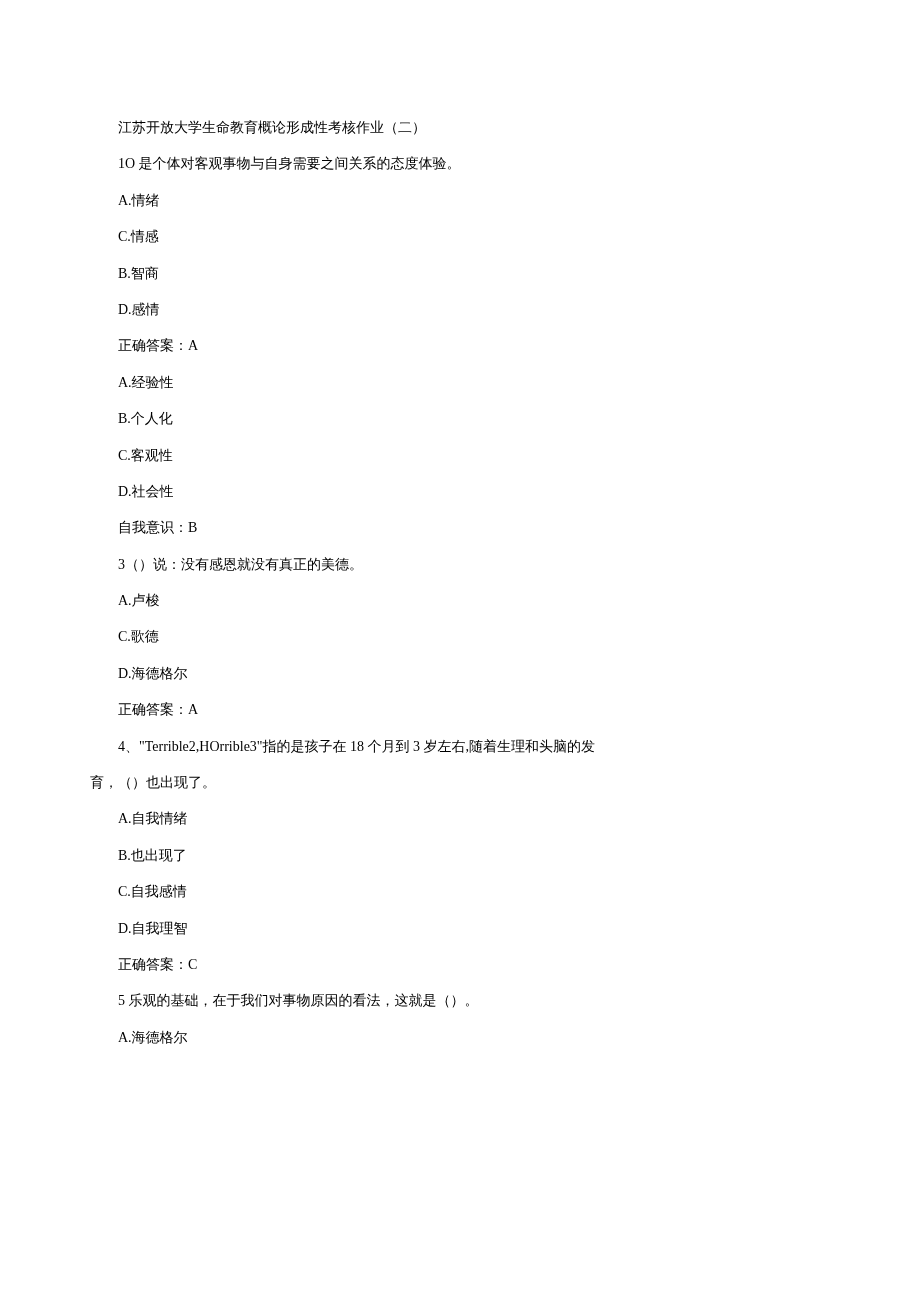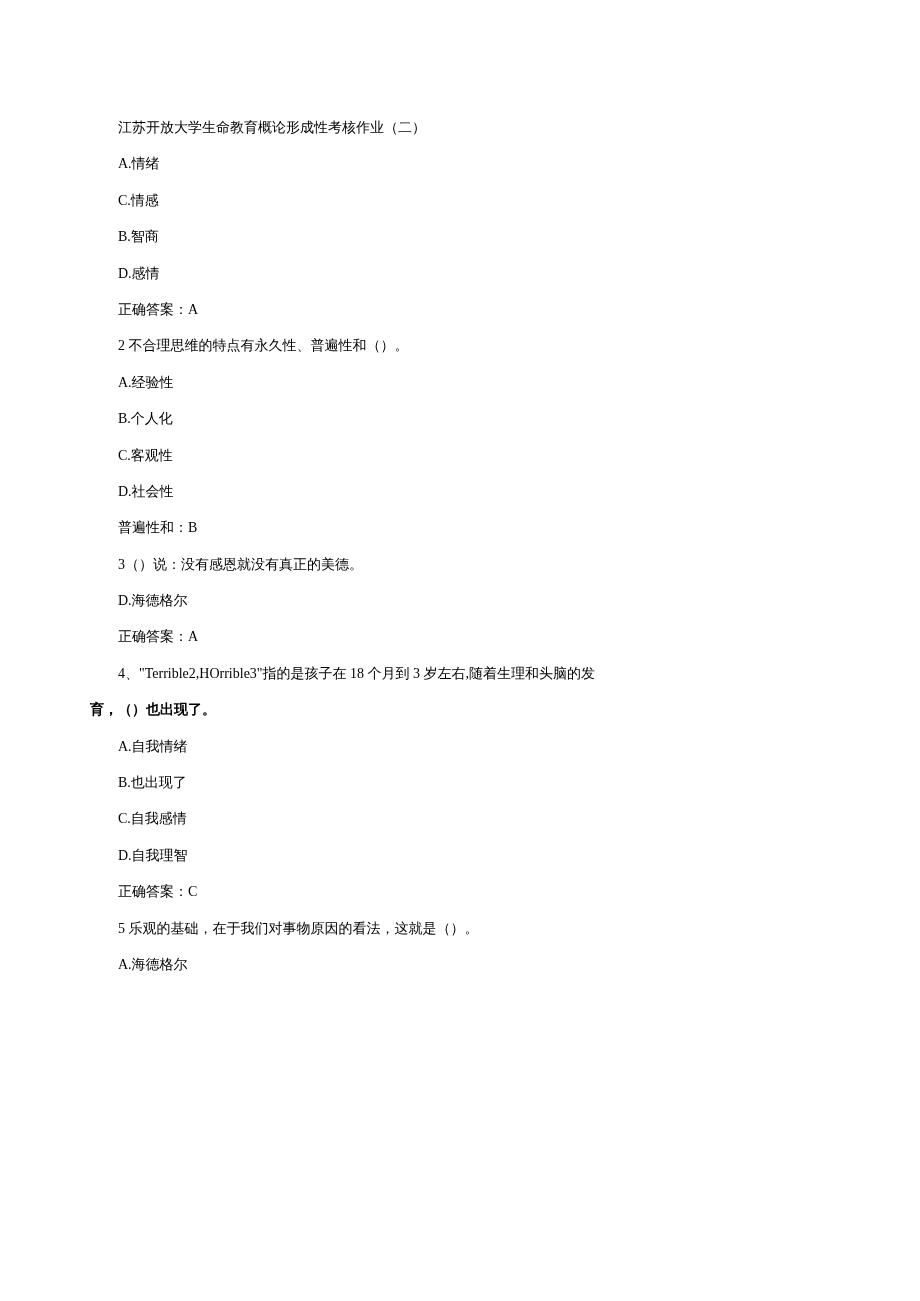--- a/index.html
+++ b/index.html
@@ -18,43 +18,44 @@
       padding: 110px 90px 60px 90px;
     }
     .content {
       width: 100%;
     }
     .line {
       text-indent: 2em;
     }
     .line-noindent {
       text-indent: 0;
-      font-weight: bold;
     }
   </style>
 </head>
 <body>
 
 <div class="content">
   <div class="line">江苏开放大学生命教育概论形成性考核作业（二）</div>
 
+  <div class="line">1O 是个体对客观事物与自身需要之间关系的态度体验。</div>
   <div class="line">A.情绪</div>
   <div class="line">C.情感</div>
   <div class="line">B.智商</div>
   <div class="line">D.感情</div>
   <div class="line">正确答案：A</div>
 
-  <div class="line">2 不合理思维的特点有永久性、普遍性和（）。</div>
   <div class="line">A.经验性</div>
   <div class="line">B.个人化</div>
   <div class="line">C.客观性</div>
   <div class="line">D.社会性</div>
-  <div class="line">普遍性和：B</div>
+  <div class="line">自我意识：B</div>
 
   <div class="line">3（）说：没有感恩就没有真正的美德。</div>
+  <div class="line">A.卢梭</div>
+  <div class="line">C.歌德</div>
   <div class="line">D.海德格尔</div>
   <div class="line">正确答案：A</div>
 
   <div class="line">4、"Terrible2,HOrrible3"指的是孩子在 18 个月到 3 岁左右,随着生理和头脑的发</div>
   <div class="line-noindent">育，（）也出现了。</div>
   <div class="line">A.自我情绪</div>
   <div class="line">B.也出现了</div>
   <div class="line">C.自我感情</div>
   <div class="line">D.自我理智</div>
   <div class="line">正确答案：C</div>

